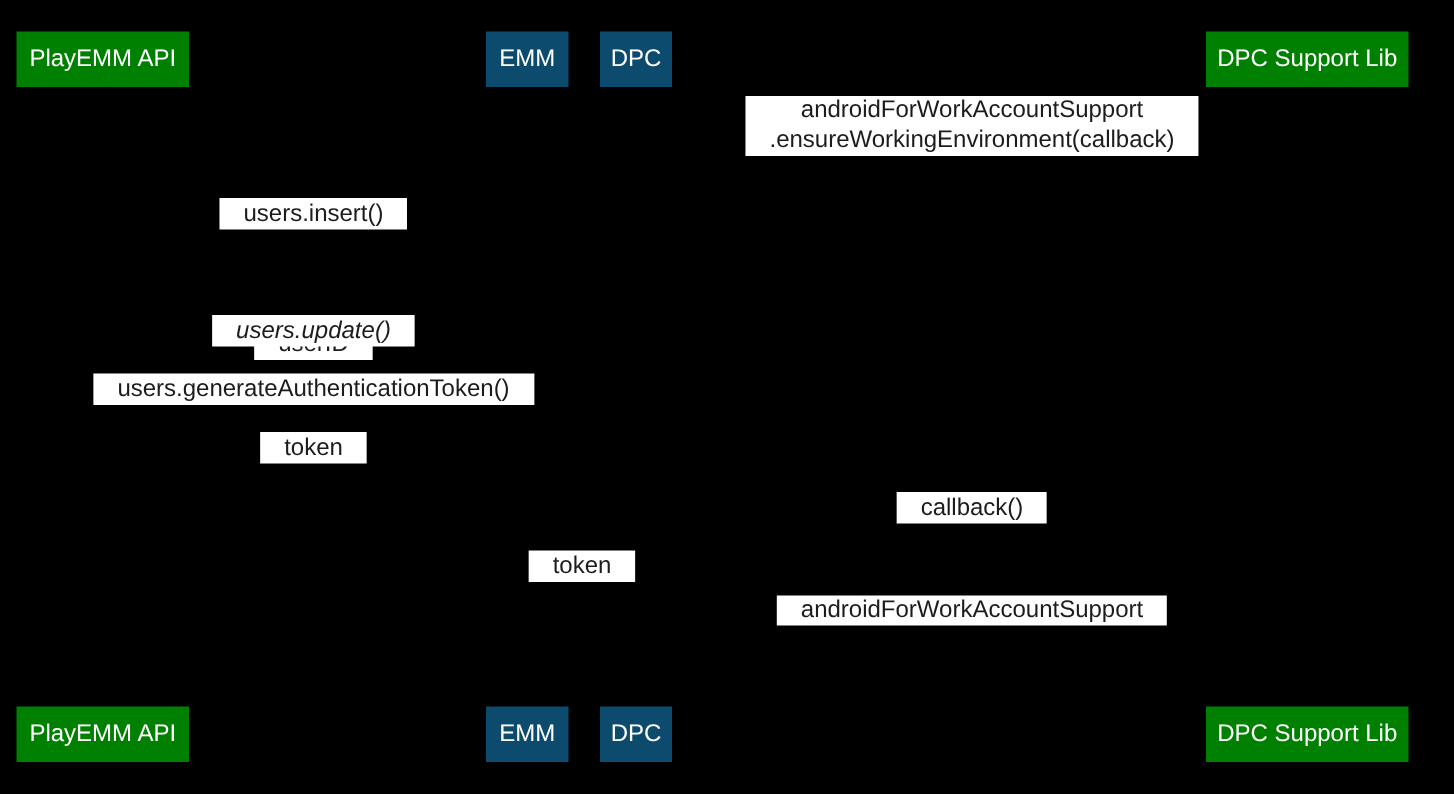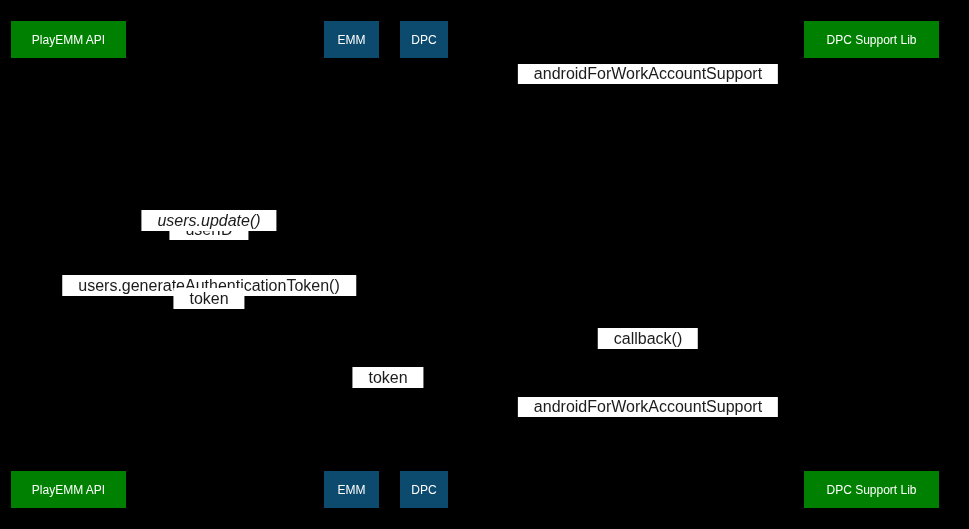--- a/index.html
+++ b/index.html
@@ -22,21 +22,21 @@
     width: 1px;
     background: #000000; 
   }
   .actor {
     position: absolute;
     height: 37px;
     display: flex;
     align-items: center;
     justify-content: center;
     color: #ffffff;
-    font-size: 12px;
+    font-size: 16px;
     box-sizing: border-box;
   }
   .actor.green { background: #008000; }
   .actor.blue  { background: #0c4a6e; }
   .msg {
     position: absolute;
     transform: translateX(-50%);
     background: #ffffff;
     color: #1c1c1c;
     font-size: 16px;
@@ -65,28 +65,30 @@
     </div>
   <div class="actor blue" style="left:400px; top:21px; width:48px;">
       <span>DPC</span>
     </div>
   <div class="actor green" style="left:804px; top:21px; width:135px;">
       <span>DPC Support Lib</span>
     </div>
 
   <div class="msg" style="left:648px; top:64px;">
     <span class="line">androidForWorkAccountSupport</span>
+    <span class="line">.ensureWorkingEnvironment(callback)</span>
   </div>
 
+  <div class="msg" style="left:209px; top:132px;">users.insert()</div>
 
   <div class="msg" style="left:209px; top:171px;margin-top:48px;">userID</div>
 
   <div class="msg" style="left:209px; top:210px;font-style:italic;">users.update()</div>
 
-  <div class="msg" style="left:209px; top:249px;margin-top:26px;">users.generateAuthenticationToken()</div>
+  <div class="msg" style="left:209px; top:249px;">users.generateAuthenticationToken()</div>
 
   <div class="msg" style="left:209px; top:288px;">token</div>
 
   <div class="msg" style="left:648px; top:328px;">callback()</div>
 
   <div class="msg" style="left:388px; top:367px;">token</div>
 
   <div class="msg" style="left:648px; top:397px;">
     <span class="line">androidForWorkAccountSupport</span>
   </div>

